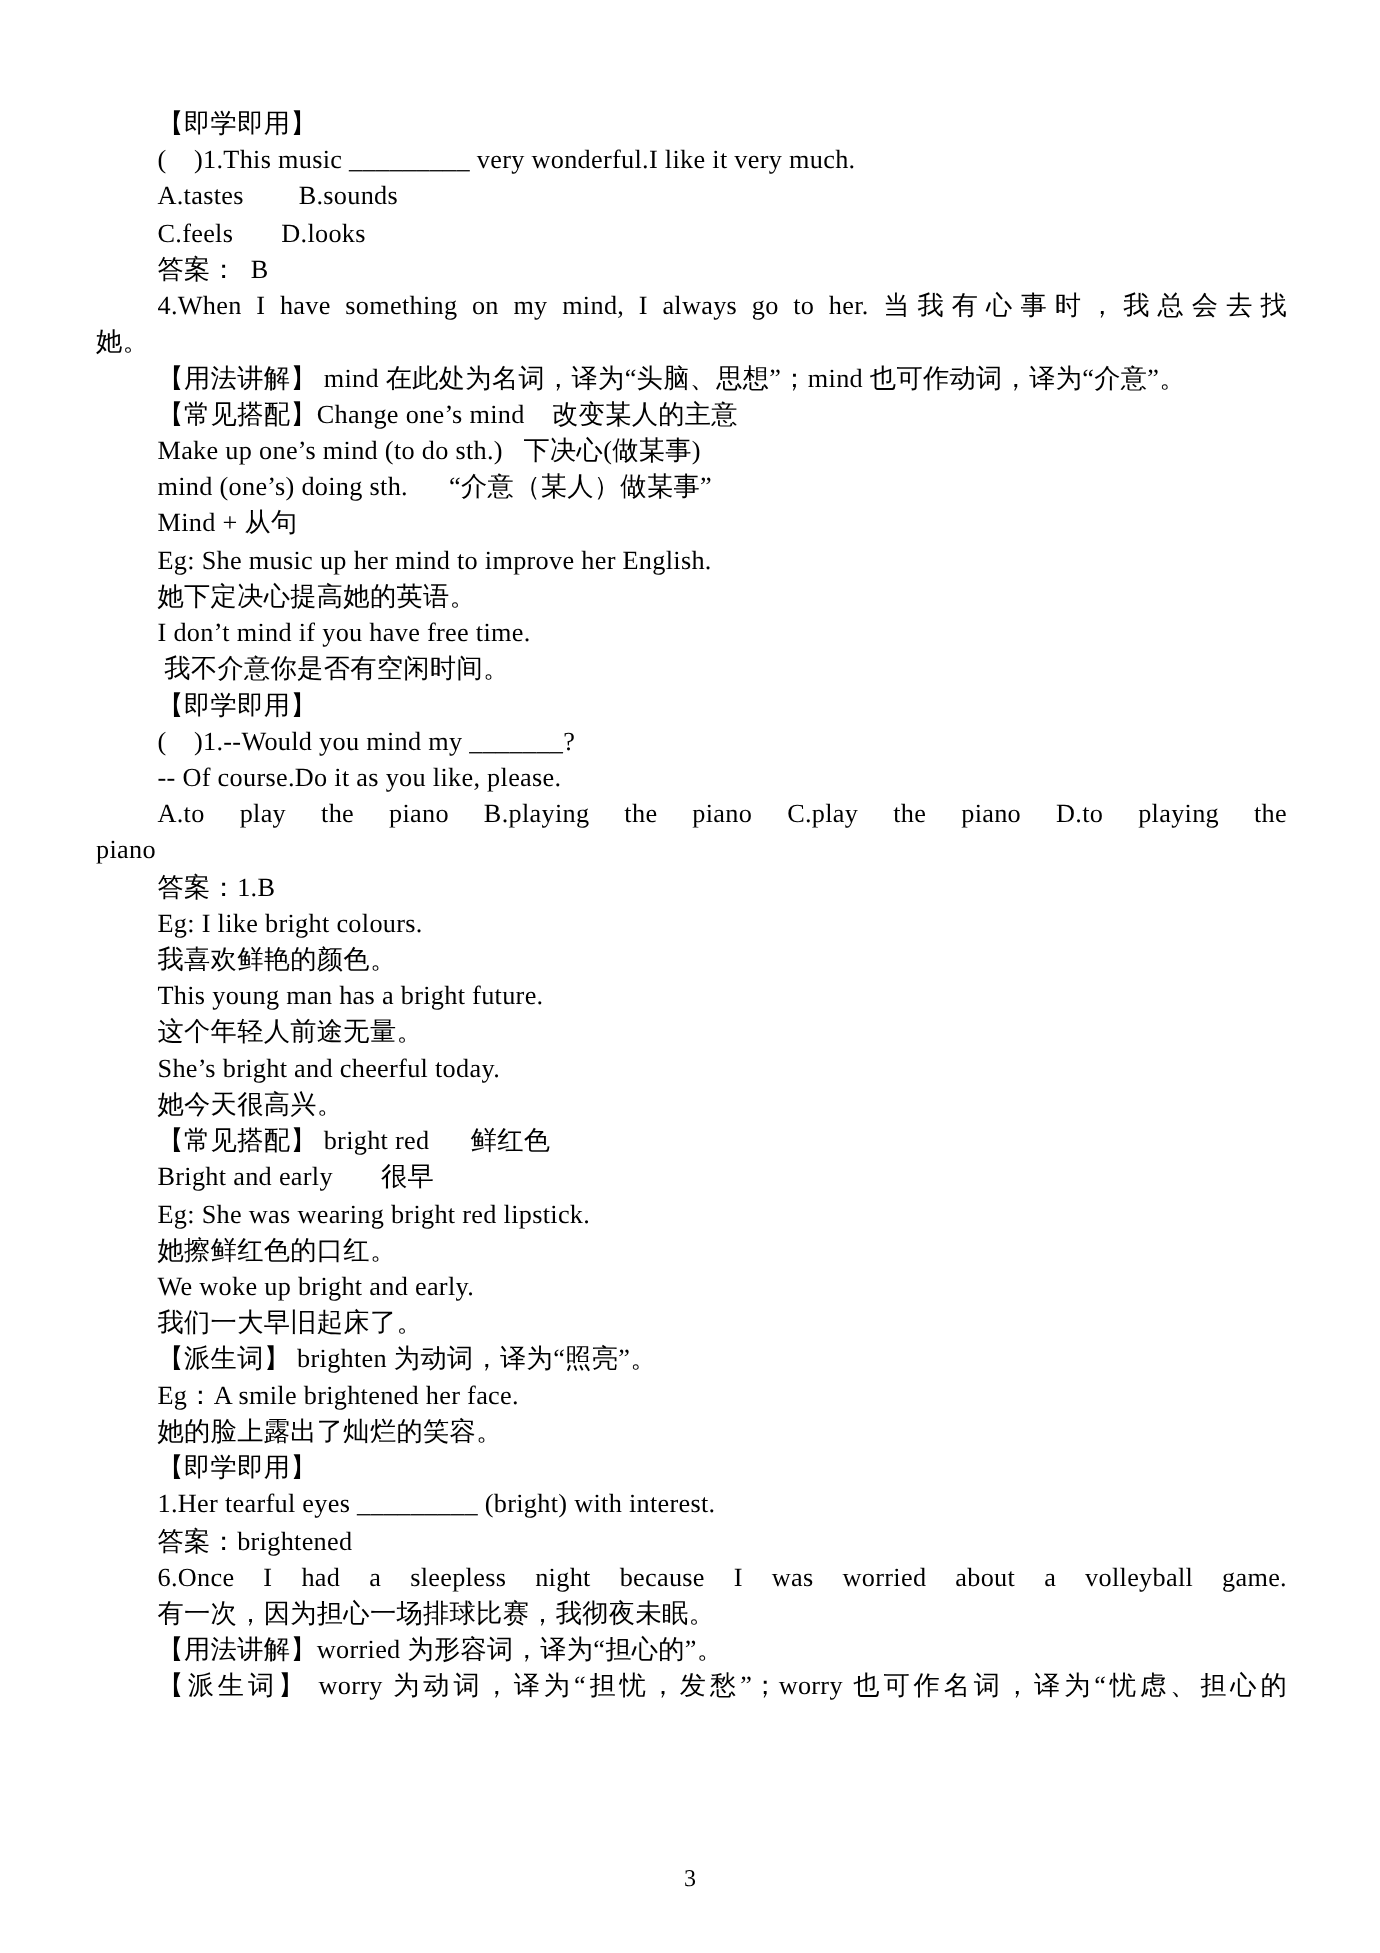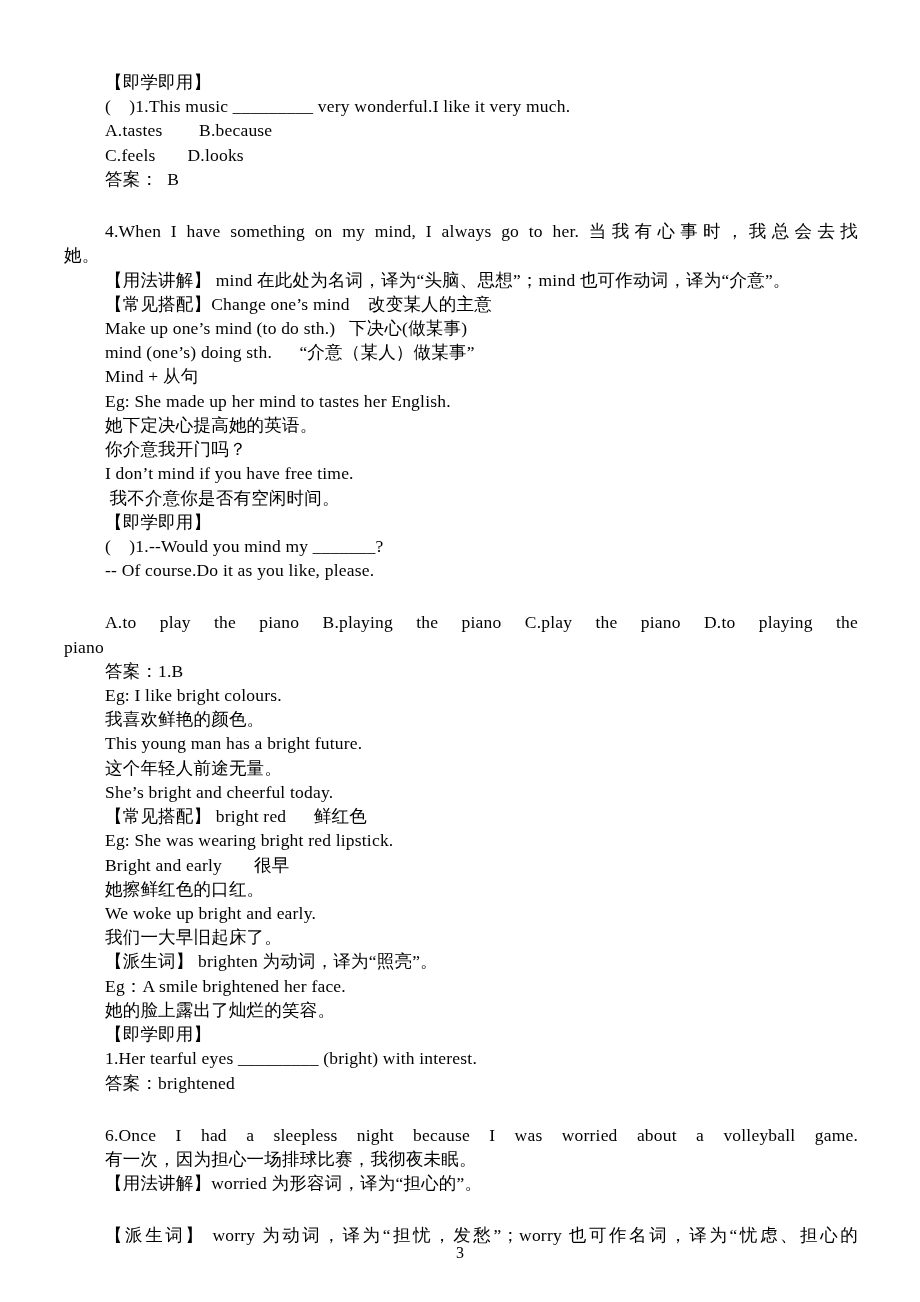--- a/index.html
+++ b/index.html
@@ -30,68 +30,67 @@
     letter-spacing: 0.2px;
   }
   .line.ind {
     padding-left: 41px;
   }
   .line.just {
     white-space: normal;
     text-align: justify;
     text-align-last: justify;
     overflow: hidden;
-    margin-top: 28px;
   }
   .footer {
     position: absolute;
     left: 0;
     top: 1243px;
     width: 920px;
     text-align: center;
     font-size: 16px;
     line-height: 20px;
   }
 </style>
 </head>
 <body>
 
 <div class="page" style="background: rgb(255, 255, 255); color: rgb(0, 0, 0); padding-left: 28px;">
   <div class="content" id="doc-body">
       <div class="line ind">【即学即用】</div>
       <div class="line ind">(    )1.This music _________ very wonderful.I like it very much.</div>
-      <div class="line ind">A.tastes        B.because</div>
+      <div class="line ind">A.tastes        B.sounds</div>
       <div class="line ind">C.feels       D.looks</div>
       <div class="line ind">答案：  B</div>
       <div class="line ind just">4.When I have something on my mind, I always go to her.  当我有心事时，我总会去找</div>
       <div class="line">她。</div>
       <div class="line ind">【用法讲解】 mind 在此处为名词，译为“头脑、思想”；mind 也可作动词，译为“介意”。</div>
       <div class="line ind">【常见搭配】Change one’s mind    改变某人的主意</div>
       <div class="line ind">Make up one’s mind (to do sth.)   下决心(做某事)</div>
       <div class="line ind">mind (one’s) doing sth.      “介意（某人）做某事”</div>
       <div class="line ind">Mind + 从句</div>
-      <div class="line ind">Eg: She made up her mind to tastes her English.</div>
+      <div class="line ind">Eg: She music up her mind to improve her English.</div>
       <div class="line ind">她下定决心提高她的英语。</div>
-      <div class="line ind">你介意我开门吗？</div>
       <div class="line ind">I don’t mind if you have free time.</div>
       <div class="line ind"> 我不介意你是否有空闲时间。</div>
       <div class="line ind">【即学即用】</div>
       <div class="line ind">(    )1.--Would you mind my _______?</div>
       <div class="line ind">-- Of course.Do it as you like, please.</div>
       <div class="line ind just">A.to play the piano     B.playing the piano     C.play the piano     D.to playing the</div>
       <div class="line">piano</div>
       <div class="line ind">答案：1.B</div>
       <div class="line ind">Eg: I like bright colours.</div>
       <div class="line ind">我喜欢鲜艳的颜色。</div>
       <div class="line ind">This young man has a bright future.</div>
       <div class="line ind">这个年轻人前途无量。</div>
       <div class="line ind">She’s bright and cheerful today.</div>
+      <div class="line ind">她今天很高兴。</div>
       <div class="line ind">【常见搭配】 bright red      鲜红色</div>
+      <div class="line ind">Bright and early       很早</div>
       <div class="line ind">Eg: She was wearing bright red lipstick.</div>
-      <div class="line ind">Bright and early       很早</div>
       <div class="line ind">她擦鲜红色的口红。</div>
       <div class="line ind">We woke up bright and early.</div>
       <div class="line ind">我们一大早旧起床了。</div>
       <div class="line ind">【派生词】 brighten 为动词，译为“照亮”。</div>
       <div class="line ind">Eg：A smile brightened her face.</div>
       <div class="line ind">她的脸上露出了灿烂的笑容。</div>
       <div class="line ind">【即学即用】</div>
       <div class="line ind">1.Her tearful eyes _________ (bright) with interest.</div>
       <div class="line ind">答案：brightened</div>
       <div class="line ind just">6.Once I had a sleepless night because I was worried about a volleyball game.</div>

